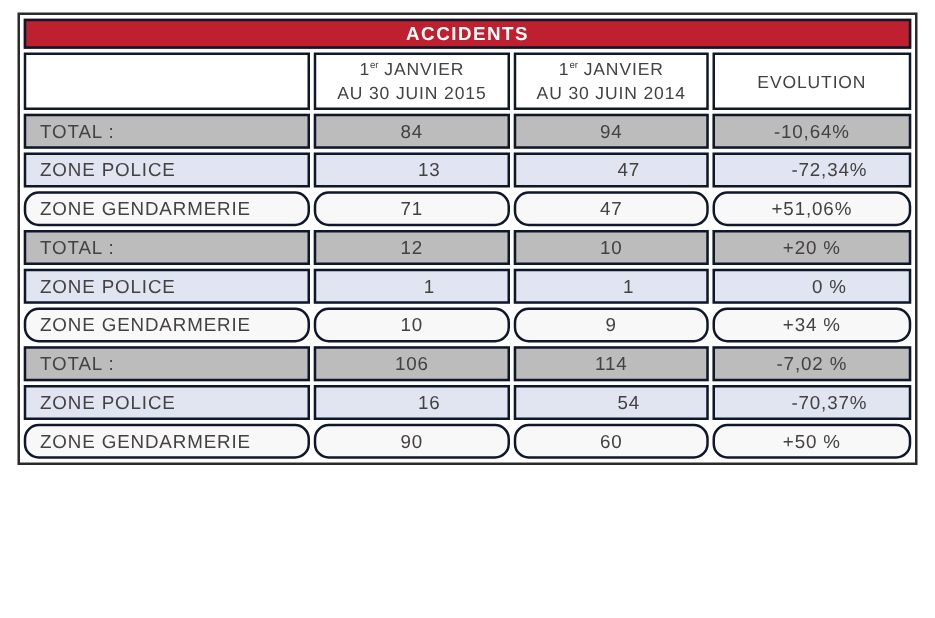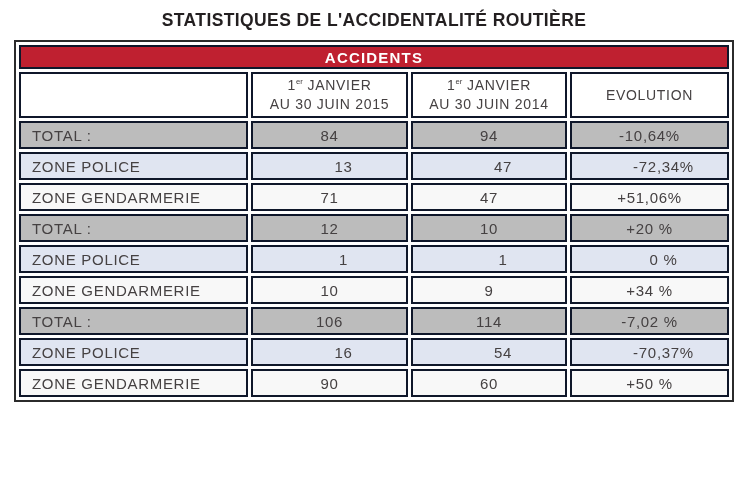--- a/index.html
+++ b/index.html
@@ -72,29 +72,28 @@
     padding: 2px 8px;
     text-align: center;
   }
   tr.data td.label {
     text-align: left;
     padding-left: 11px;
     margin-left: 31px;
   }
   tr.row-total td       { background: #bcbcbc; }
   tr.row-police td      { background: #e0e5f1; padding-left: 36px; }
-  tr.row-gendarmerie td { background: #f8f8f8; }
+  tr.row-gendarmerie td { background: #f8f8f8; border-radius: 12px; }
 </style>
 </head>
 <body>
 
 <div class="page">
 
   <div class="title">
-    <div>STATISTIQUES DE L'ACCIDENTALITÉ ROUTIÈRE</div>
   </div>
 
   <table class="stats">
     <colgroup>
       <col style="width:229px">
       <col style="width:157px">
       <col style="width:156px">
       <col style="width:159px">
     </colgroup>
 

